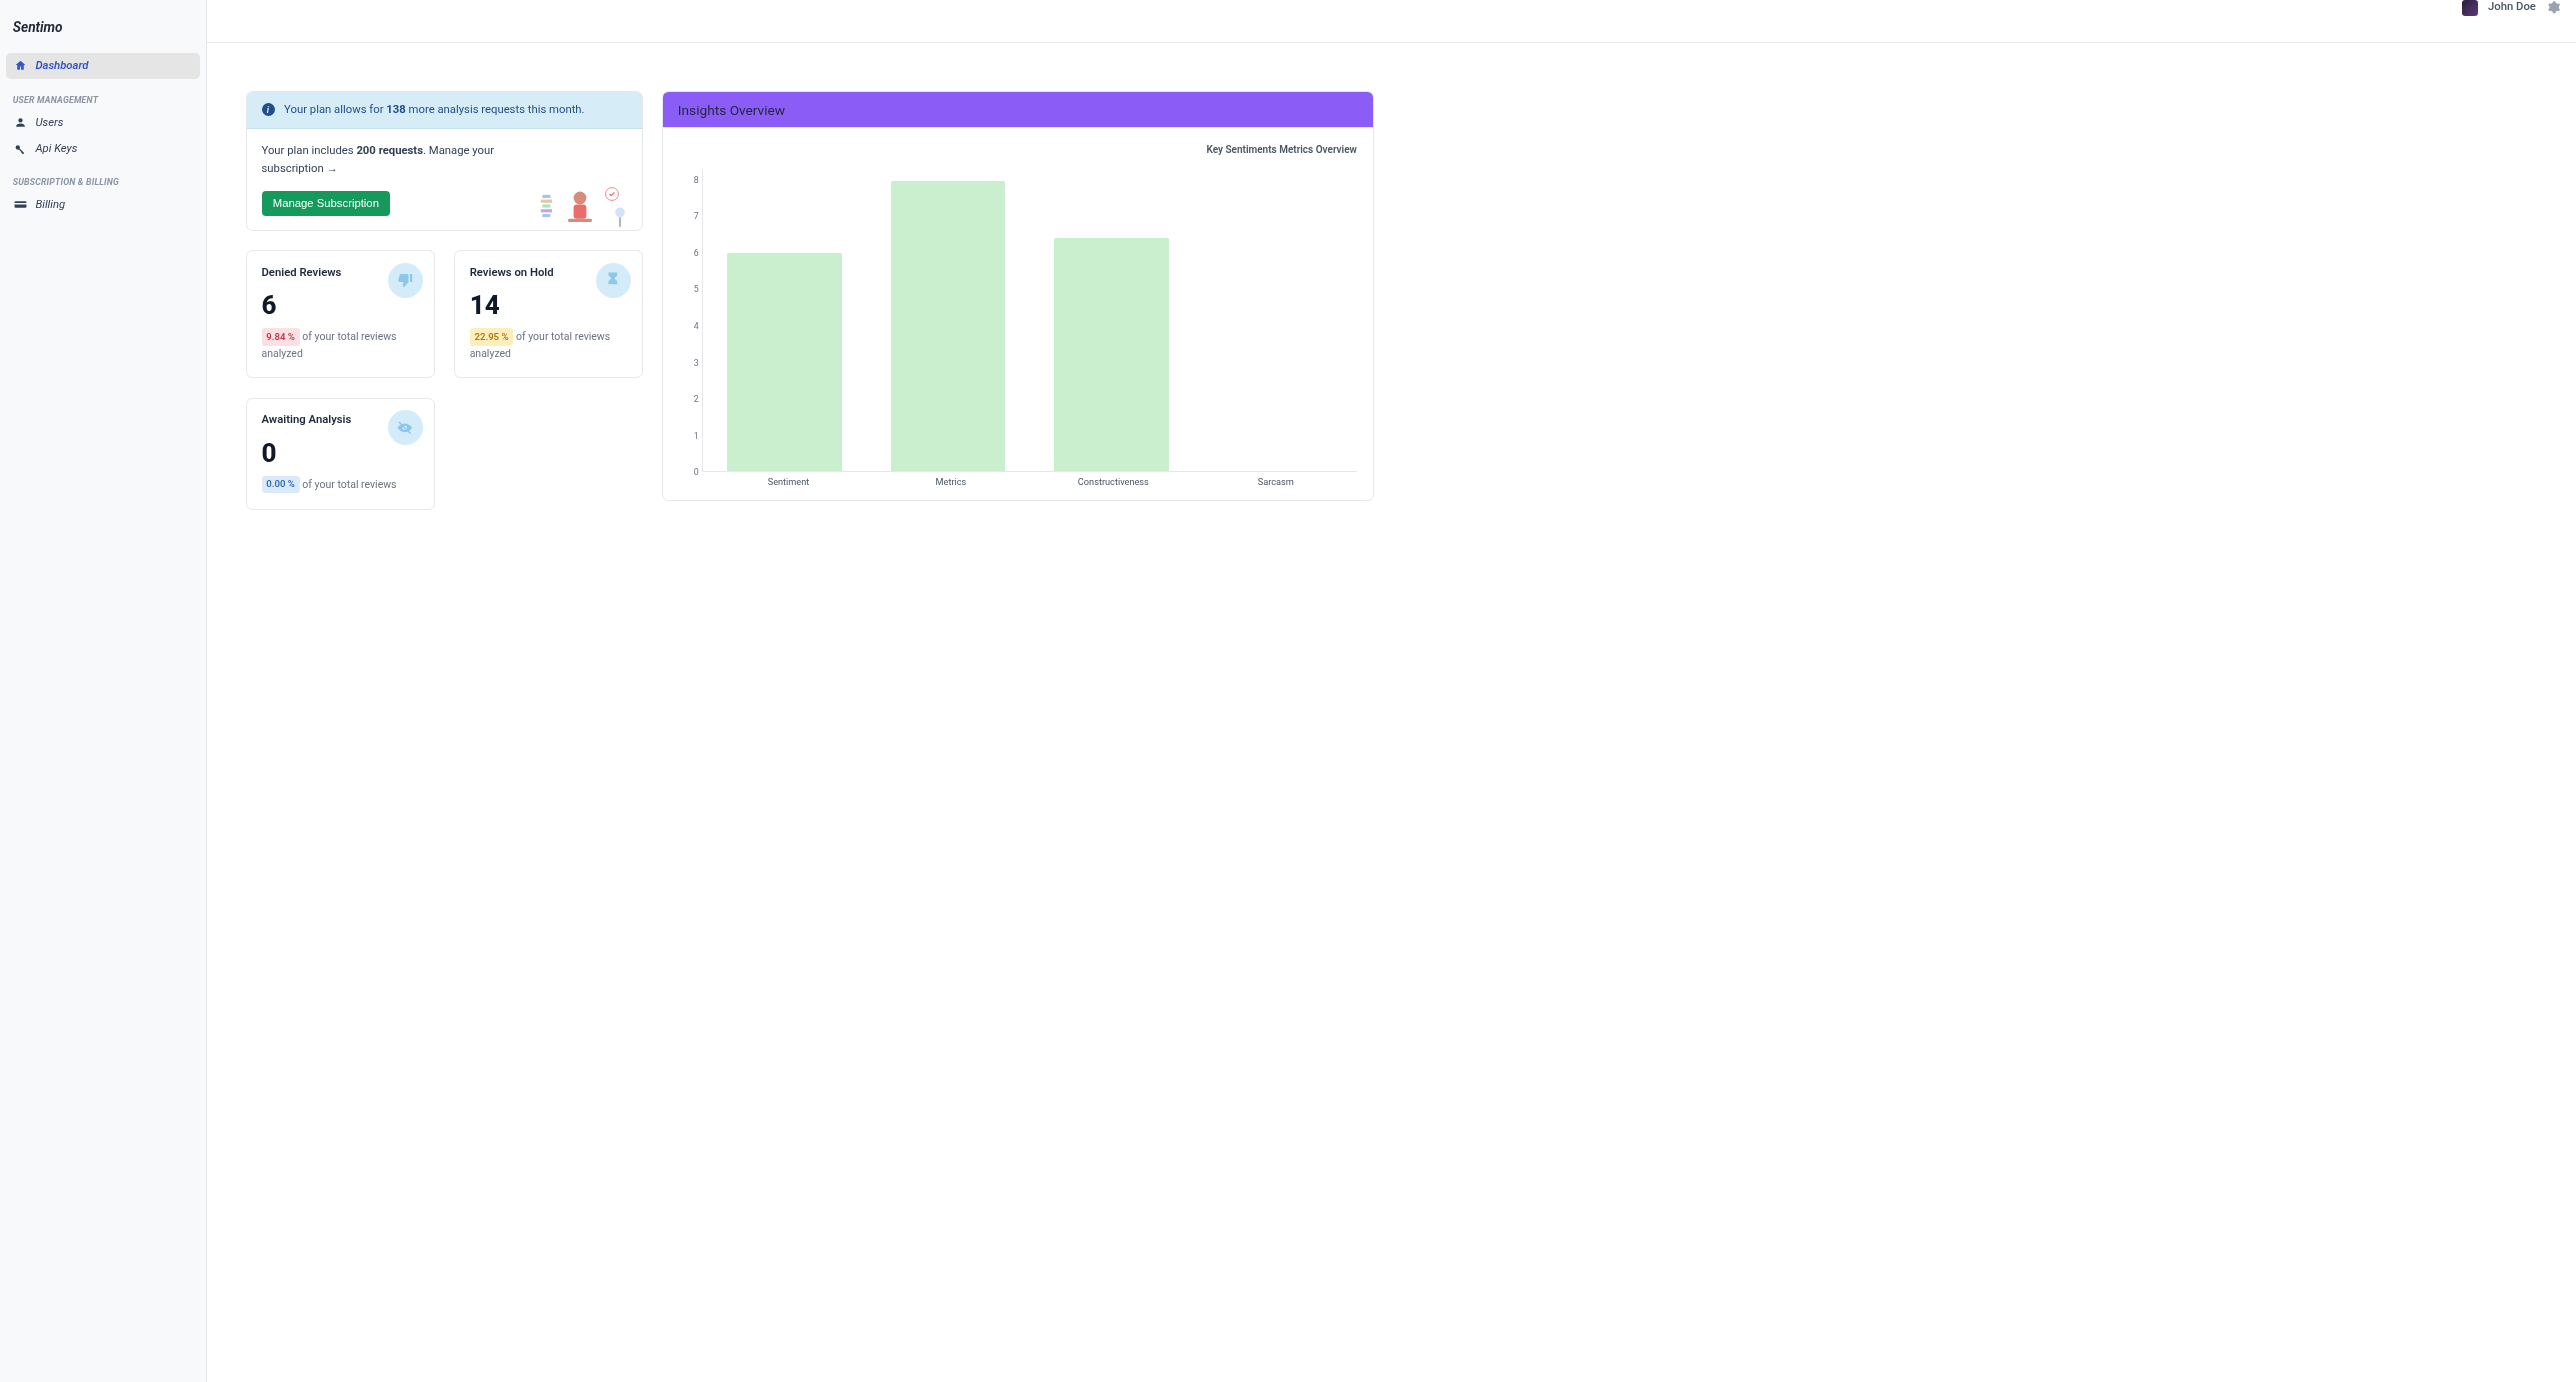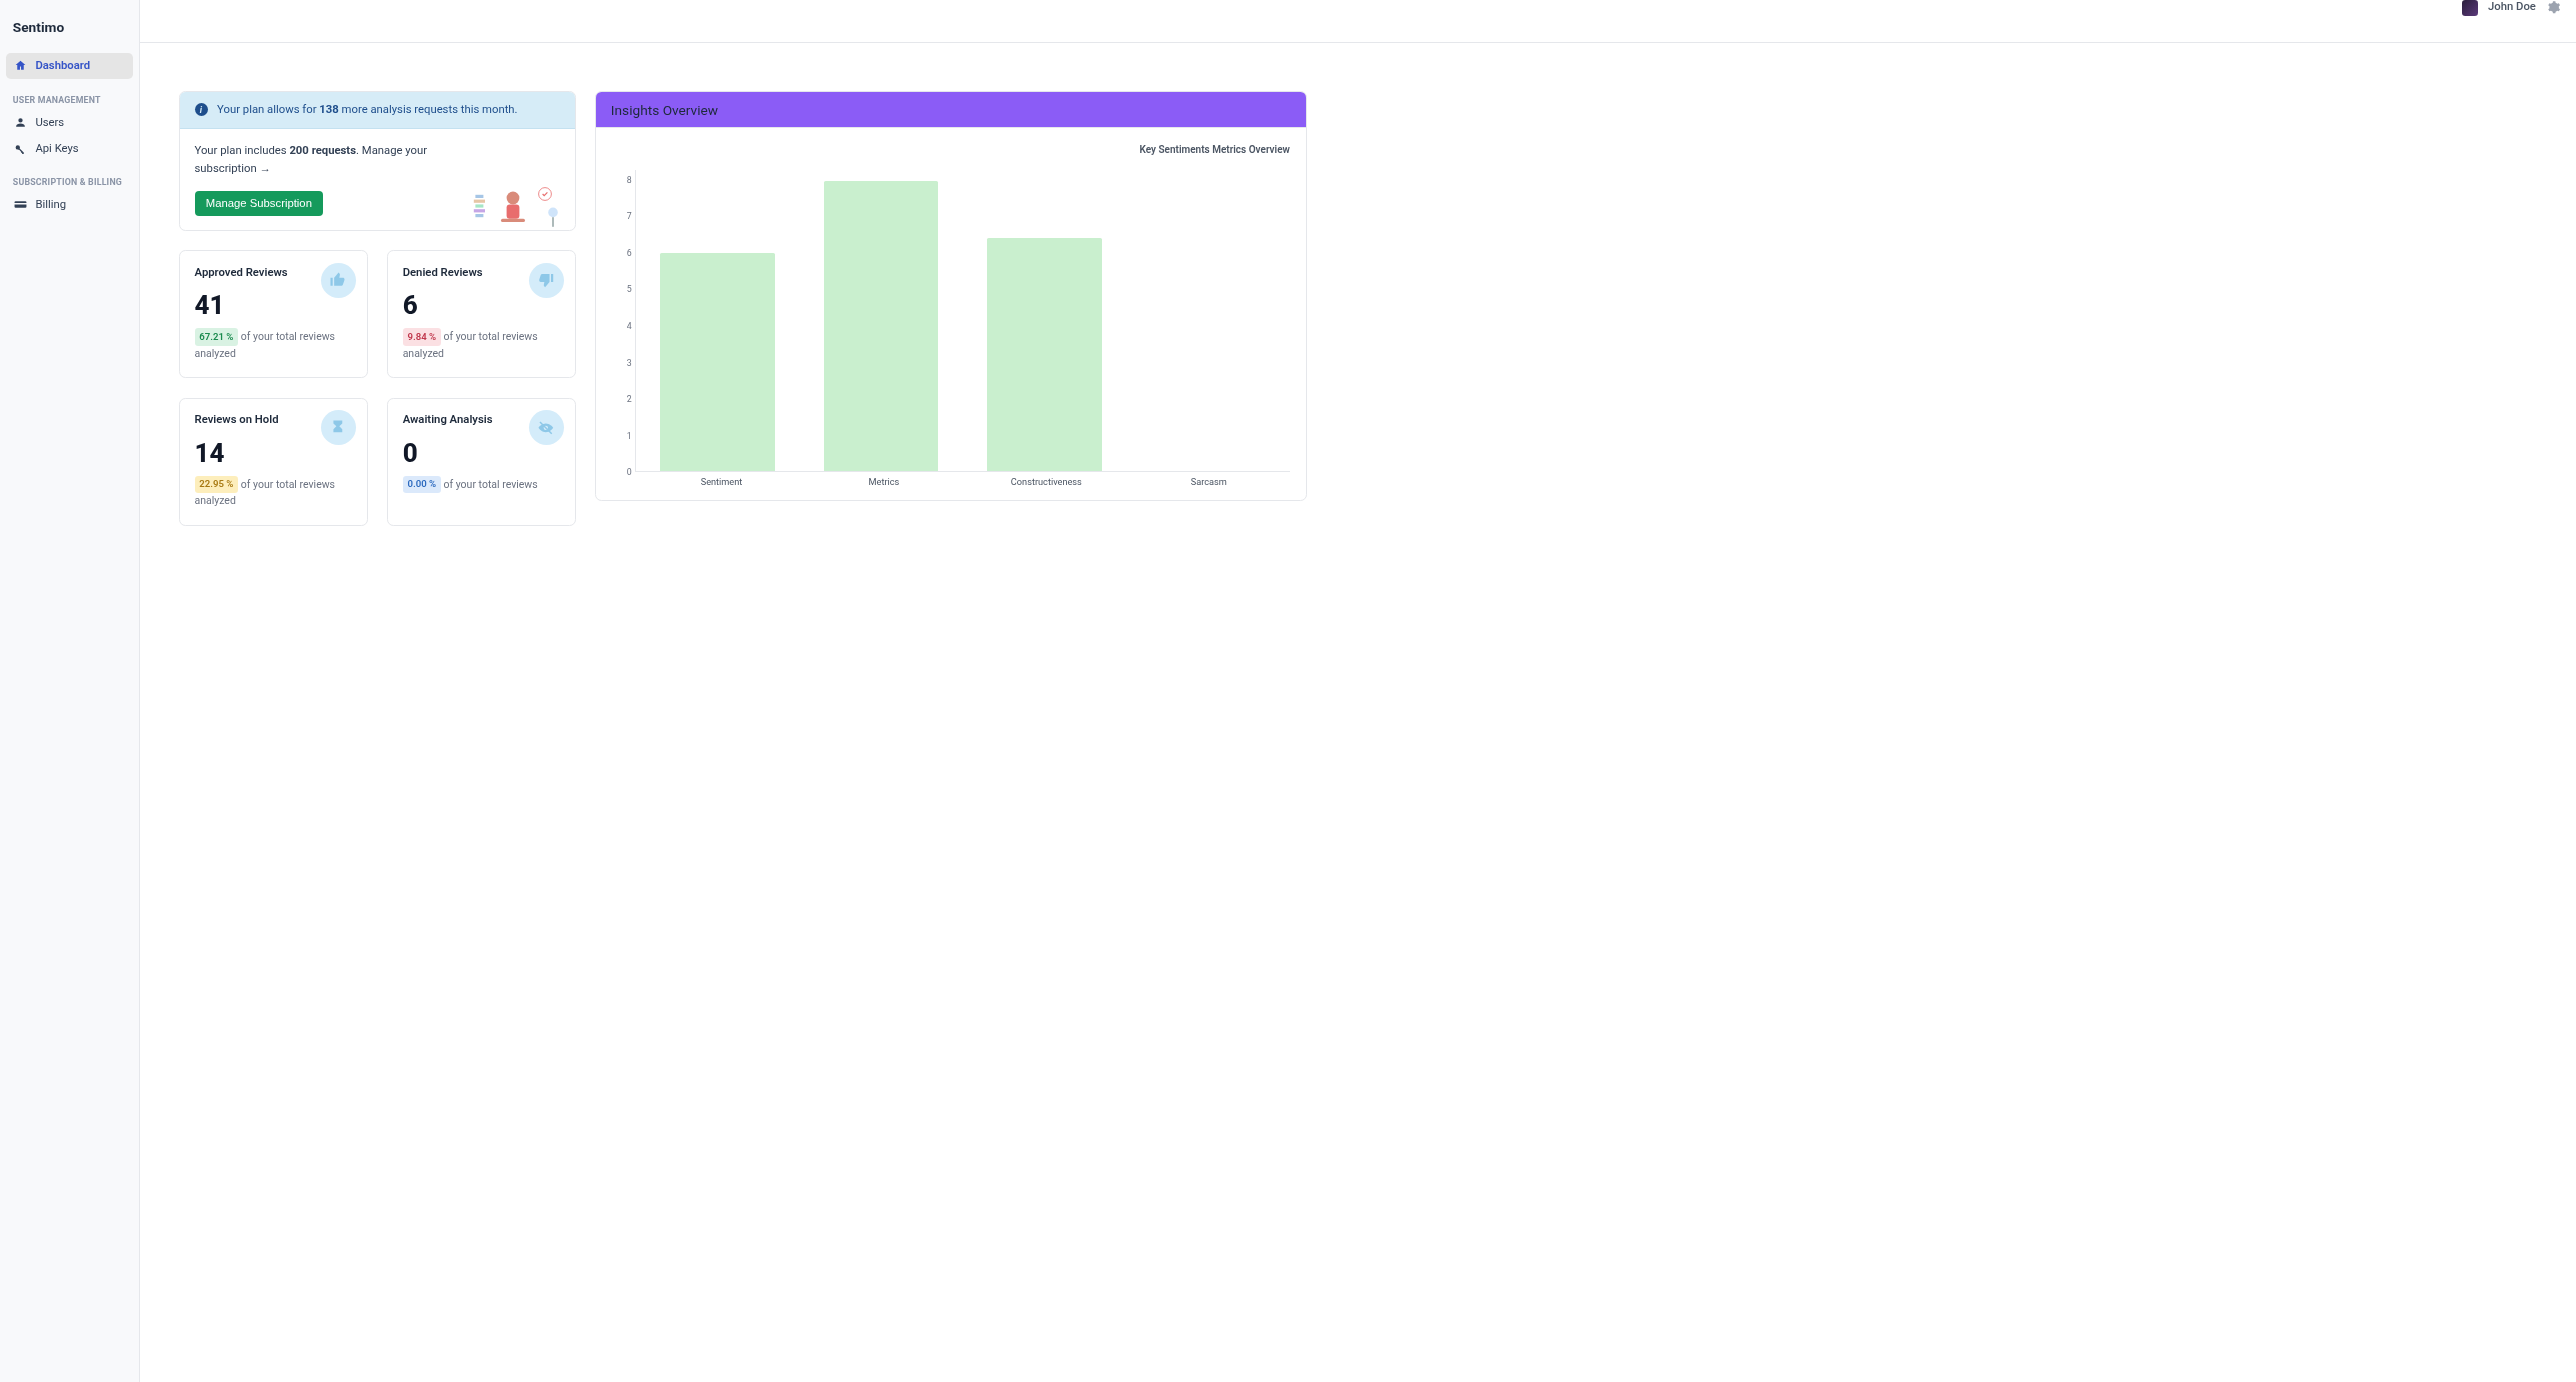--- a/index.html
+++ b/index.html
@@ -4,25 +4,26 @@
 <style>
 * { box-sizing: border-box; margin: 0; padding: 0; }
 body {
   font-family: -apple-system, BlinkMacSystemFont, "Segoe UI", Roboto, "Helvetica Neue", Arial, sans-serif;
   background: #f8f9fb;
   color: #1e2a3b;
   font-size: 11.3px;
 }
 .app { display: flex; min-height: 100vh; }
 .sidebar {
-  width: 140px;
+  width: 207px;
   background: #f8f9fb;
   border-right: 0.8px solid #e5e7eb;
   padding: 16px 6.4px 16px 6.4px;
   flex-shrink: 0;
+  font-style: italic;
 }
 .brand {
   font-size: 13.7px;
   font-weight: 700;
   color: #1e2a3b;
   padding: 3.2px 6.4px 17.7px 6.4px;
 }
 .nav-group { margin-bottom: 8px; }
 .nav-heading {
   font-size: 8.8px;
@@ -281,33 +282,20 @@
                 <rect x="40" y="56" width="30" height="4" rx="2" fill="#d98b7a"></rect>
               <circle cx="95" cy="25" r="8" fill="#fff" stroke="#e86d6d"></circle>
                 <path d="M92 25l2 2 4-4" stroke="#e86d6d" fill="none" stroke-width="1.5"></path>
               <circle cx="105" cy="48" r="6" fill="#cfe4fa"></circle>
                 <rect x="104" y="54" width="2" height="12" fill="#9aa"></rect>
             </svg>
           </div>
         </div>
 
         <div class="stats-grid">
-          <div class="stat-card">
-            <div class="stat-title">Approved Reviews</div>
-            <div class="stat-icon">
-                <svg viewBox="0 0 24 24">
-                  <path d="M2 20h3V9H2zm19-9c0-1.1-.9-2-2-2h-5l.8-4-.1-.6c0-.4-.2-.8-.5-1.1L13 2 7 9v11h10c.8 0 1.5-.5 1.8-1.2l2.1-6.3c.1-.3.1-.5.1-.8z"></path>
-                </svg>
-              </div>
-            <div class="stat-value">41</div>
-            <div class="stat-caption">
-              <span class="badge green">67.21 %</span>
-              <span>of your total reviews analyzed</span>
-            </div>
-          </div>
 
           <div class="stat-card">
             <div class="stat-title">Denied Reviews</div>
             <div class="stat-icon">
                 <svg viewBox="0 0 24 24">
                   <path d="M22 4h-3v11h3zM3 13c0 1.1.9 2 2 2h5l-.8 4 .1.6c0 .4.2.8.5 1.1L11 22l6-7V4H7c-.8 0-1.5.5-1.8 1.2L3.1 11.5c-.1.3-.1.5-.1.8z"></path>
                 </svg>
               </div>
             <div class="stat-value">6</div>
             <div class="stat-caption">

